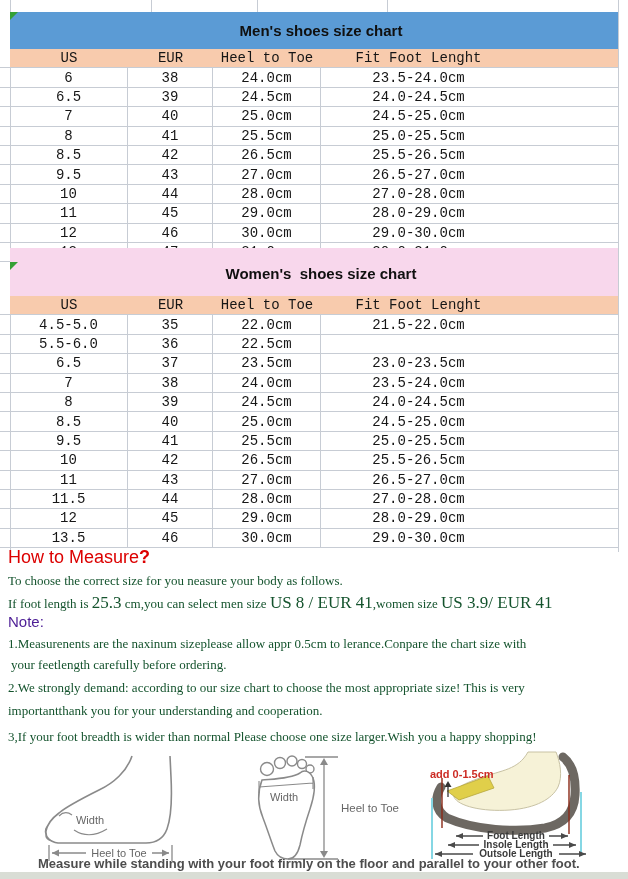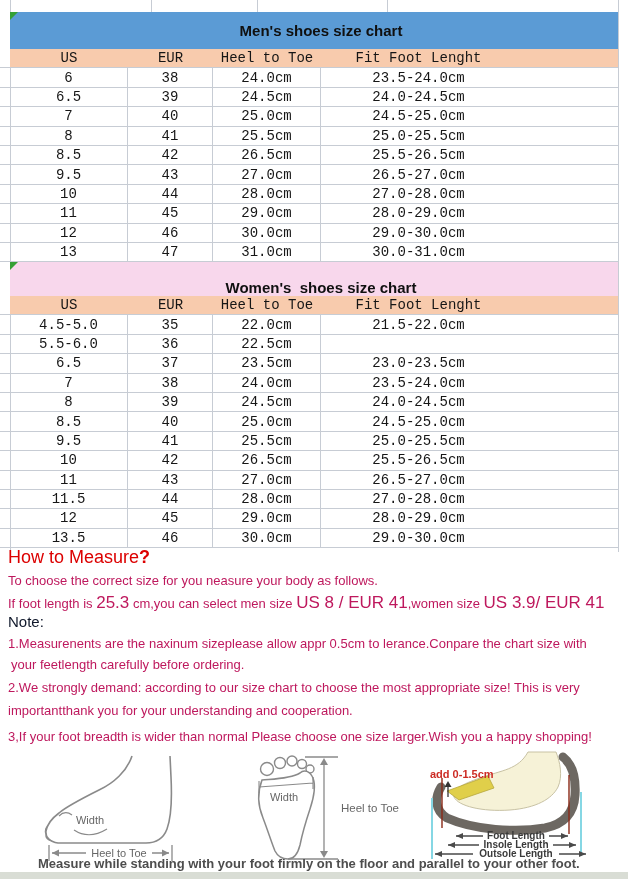--- a/index.html
+++ b/index.html
@@ -12,25 +12,25 @@
   .rows{position:absolute;left:0;width:618px;}
   .trow{display:flex;height:19.4px;box-sizing:border-box;border-bottom:1px solid #c7ccd4;
         font-family:"Liberation Mono",monospace;font-size:14px;color:#161616;}
   .gut{width:10px;}
   .cell{display:flex;align-items:center;justify-content:center;box-sizing:border-box;overflow:hidden;}
   .c0{width:118px;}.c1{width:85px;}.c2{width:108px;}.c3{width:195px;}.c4{flex:1;}
   .drow .c0,.drow .c1,.drow .c2{border-right:1px solid #c7ccd4;}
   .hrow .cell{background:#f8cbad;}
   .tri{position:absolute;width:0;height:0;border-top:8px solid #35a035;border-right:8px solid transparent;}
   
-  .txt{position:absolute;left:8px;font-size:13px;color:#be185d;}
+  .txt{position:absolute;left:8px;font-size:13px;color:#14532d;font-family:Liberation Serif, serif;}
   .h-measure{position:absolute;left:8px;top:547px;font-size:18px;color:#dc0000;}
   .h-measure b{font-weight:bold;}
   .big{font-size:17px;}
-  .note-h{position:absolute;left:8px;top:613px;font-size:15px;color:#0f172a;}
+  .note-h{position:absolute;left:8px;top:613px;font-size:15px;color:#4c1d95;}
   .caption{position:absolute;left:38px;top:856px;font-size:13px;font-weight:bold;color:#4d4d4d;}
   .bottom-strip{position:absolute;left:0;top:872px;width:628px;height:7px;background:#d9ddd5;}
   svg text{font-family:"Liberation Sans",sans-serif;}
 </style>
 </head>
 <body>
 
 <div id="page">
 
   <div class="vline" style="left:10px;top:0;height:552px;"></div>
@@ -130,21 +130,21 @@
           <div class="gut"></div>
           <div class="cell c0">13</div>
           <div class="cell c1">47</div>
           <div class="cell c2">31.0cm</div>
           <div class="cell c3">30.0-31.0cm</div>
           <div class="cell c4"></div>
         </div>
       </div>
   </div>
 
-  <div class="band" style="top:262px;height:50px;display:flex;align-items:center;background:#f8d7ec;">
+  <div class="band" style="top:248px;height:50px;display:flex;align-items:center;background:#f8d7ec;">
     <span class="band-title">Women's  shoes size chart</span>
   </div>
   <div class="tri" style="left:10px;top:262px;"></div>
 
   <div class="rows" style="top:296px;">
     <div class="trow hrow">
       <div class="gut"></div>
       <div class="cell c0">US</div>
       <div class="cell c1">EUR</div>
       <div class="cell c2">Heel to Toe</div>

